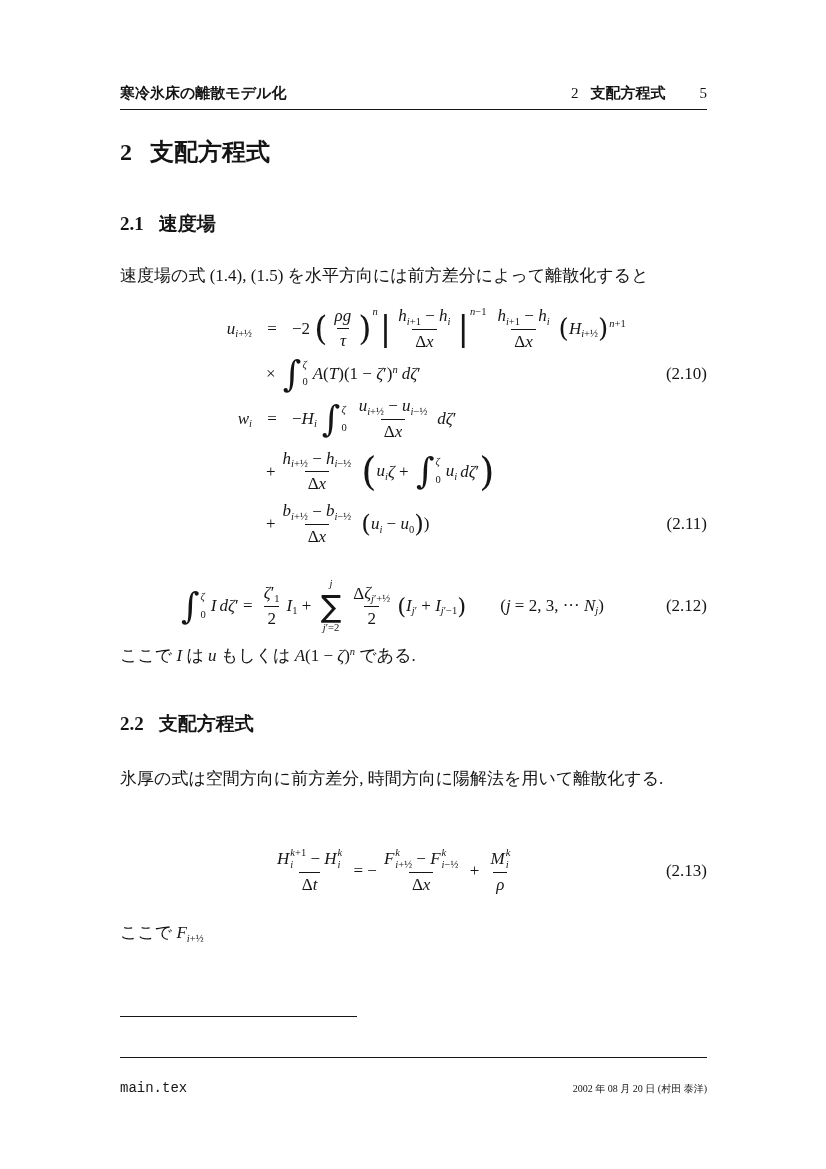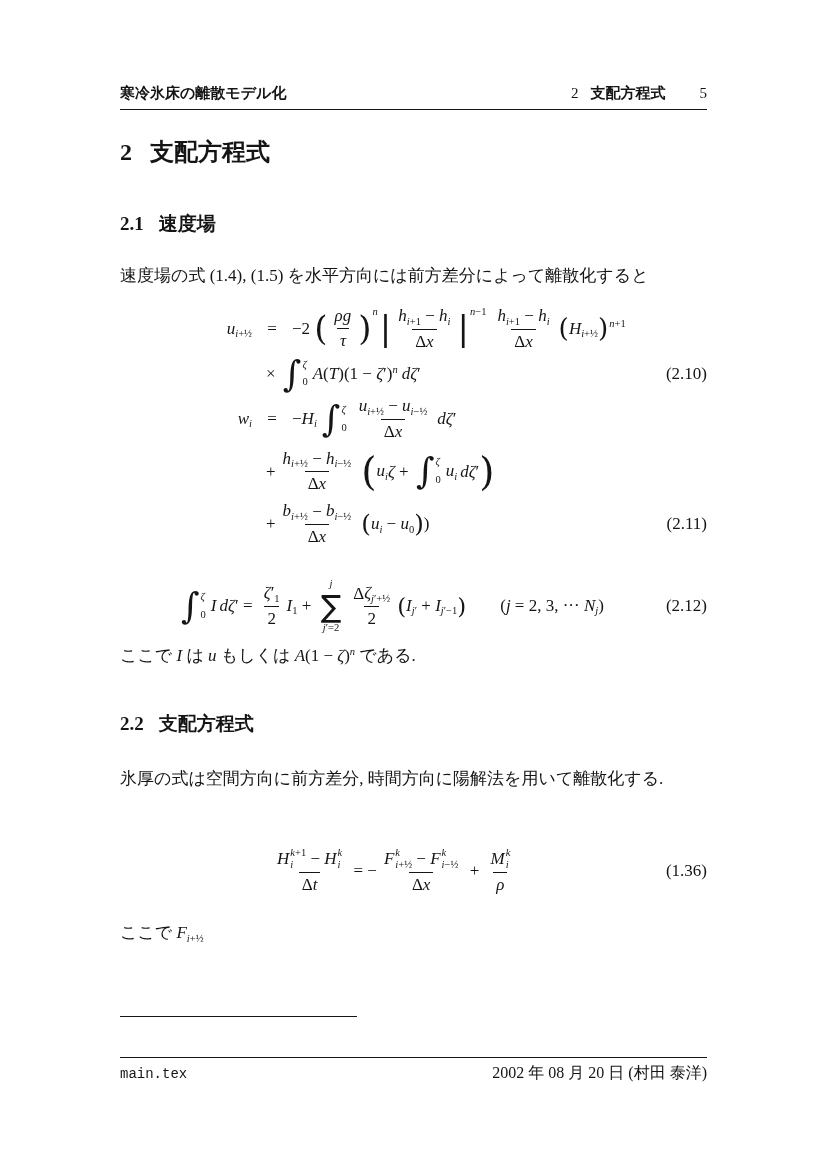--- a/index.html
+++ b/index.html
@@ -19,21 +19,21 @@
   .hdr-right{display:flex;align-items:baseline;}
   .hdr-num{font-family:"Liberation Serif",serif;margin-right:12px;}
   .hdr-sec{font-family:"Liberation Sans","DejaVu Sans",sans-serif;font-weight:bold;}
   .hdr-page{font-family:"Liberation Serif",serif;margin-left:34px;}
   .rule{position:absolute;height:1px;background:#151515;}
   #header-rule{left:120px;width:587px;top:109px;}
   #footnote-rule{left:120px;width:237px;top:1016px;}
   #footer-rule{left:120px;width:587px;top:1057px;}
   .ftr{position:absolute;left:120px;width:587px;top:1063px;display:flex;justify-content:space-between;align-items:baseline;}
   .ftr-file{font-family:"Liberation Mono","DejaVu Sans Mono",monospace;font-size:14px;}
-  .ftr-date{font-size:16px;}
+  .ftr-date{font-size:10px;margin-top:19px;}
   
   .sec-h{position:absolute;left:120px;display:flex;align-items:baseline;font-weight:bold;}
   #section-2{top:136px;font-size:24px;}
   #subsection-21{top:211px;font-size:19px;}
   #subsection-22{top:711px;font-size:19px;}
   .sec-num{font-family:"Liberation Serif",serif;}
   .sec-title{font-family:"Liberation Sans","DejaVu Sans",sans-serif;margin-left:18px;}
   #subsection-21 .sec-title,#subsection-22 .sec-title{margin-left:15px;}
   
   .para{position:absolute;left:120px;width:587px;font-size:17px;line-height:1.62;}
@@ -601,21 +601,21 @@
                 </span>
               </span>
               <span class="den">
                 <span class="mrow">
                   <span class="mi">ρ</span>
                 </span>
               </span>
             </span>
           </span>
         </span>
-        <span class="eqno">(1.36)</span>
+        <span class="eqno">(2.13)</span>
       </div>
     </div>
 
   <div class="para" id="para-kokode-f"><span class="mt">ここで </span><span class="msc"><span class="mi">F</span><span class="msub"><span class="mrow">
             <span class="mi">i</span>
             <span class="mt">+½</span>
           </span></span></span></div>
 
   <div class="rule" id="footnote-rule"></div>
 

